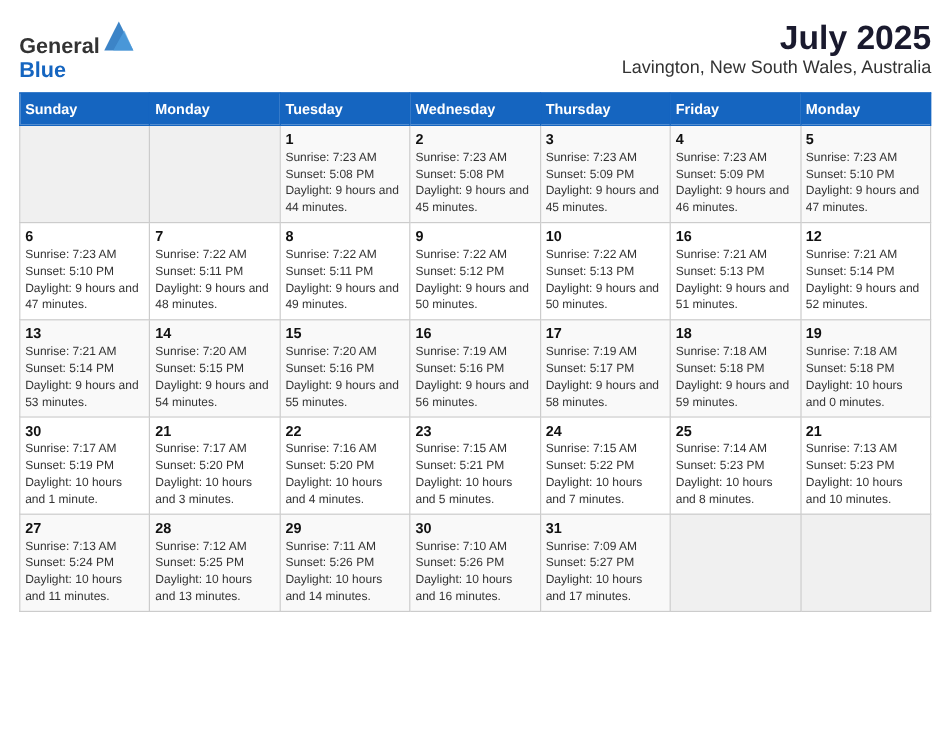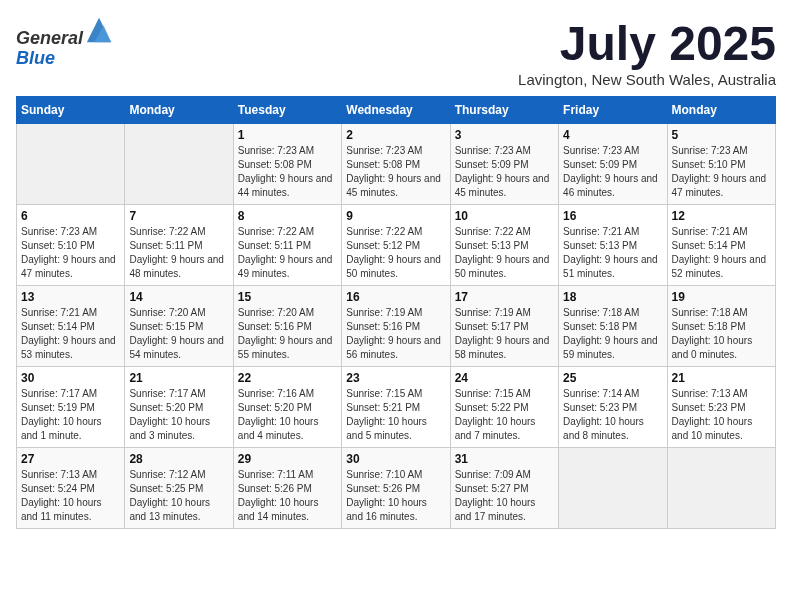--- a/index.html
+++ b/index.html
@@ -12,39 +12,38 @@
     }
     .header {
       display: flex;
       justify-content: space-between;
       align-items: flex-start;
       margin-bottom: 8px;
     }
     .logo {
       display: flex;
       align-items: flex-start;
-      font-style: italic;
     }
     .logo-text {
       font-size: 18px;
       font-weight: bold;
       line-height: 1.1;
     }
     .logo-general { color: #333; }
     .logo-blue { color: #1565c0; }
     .logo-icon {
       width: 28px;
       height: 28px;
       margin-left: 2px;
     }
     .title-block {
       text-align: right;
     }
     .month-year {
-      font-size: 48px;
+      font-size: 28px;
       font-weight: bold;
       color: #1a1a2e;
     }
     .location {
       font-size: 15px;
       color: #333;
     }
     table {
       width: 100%;
       border-collapse: collapse;

